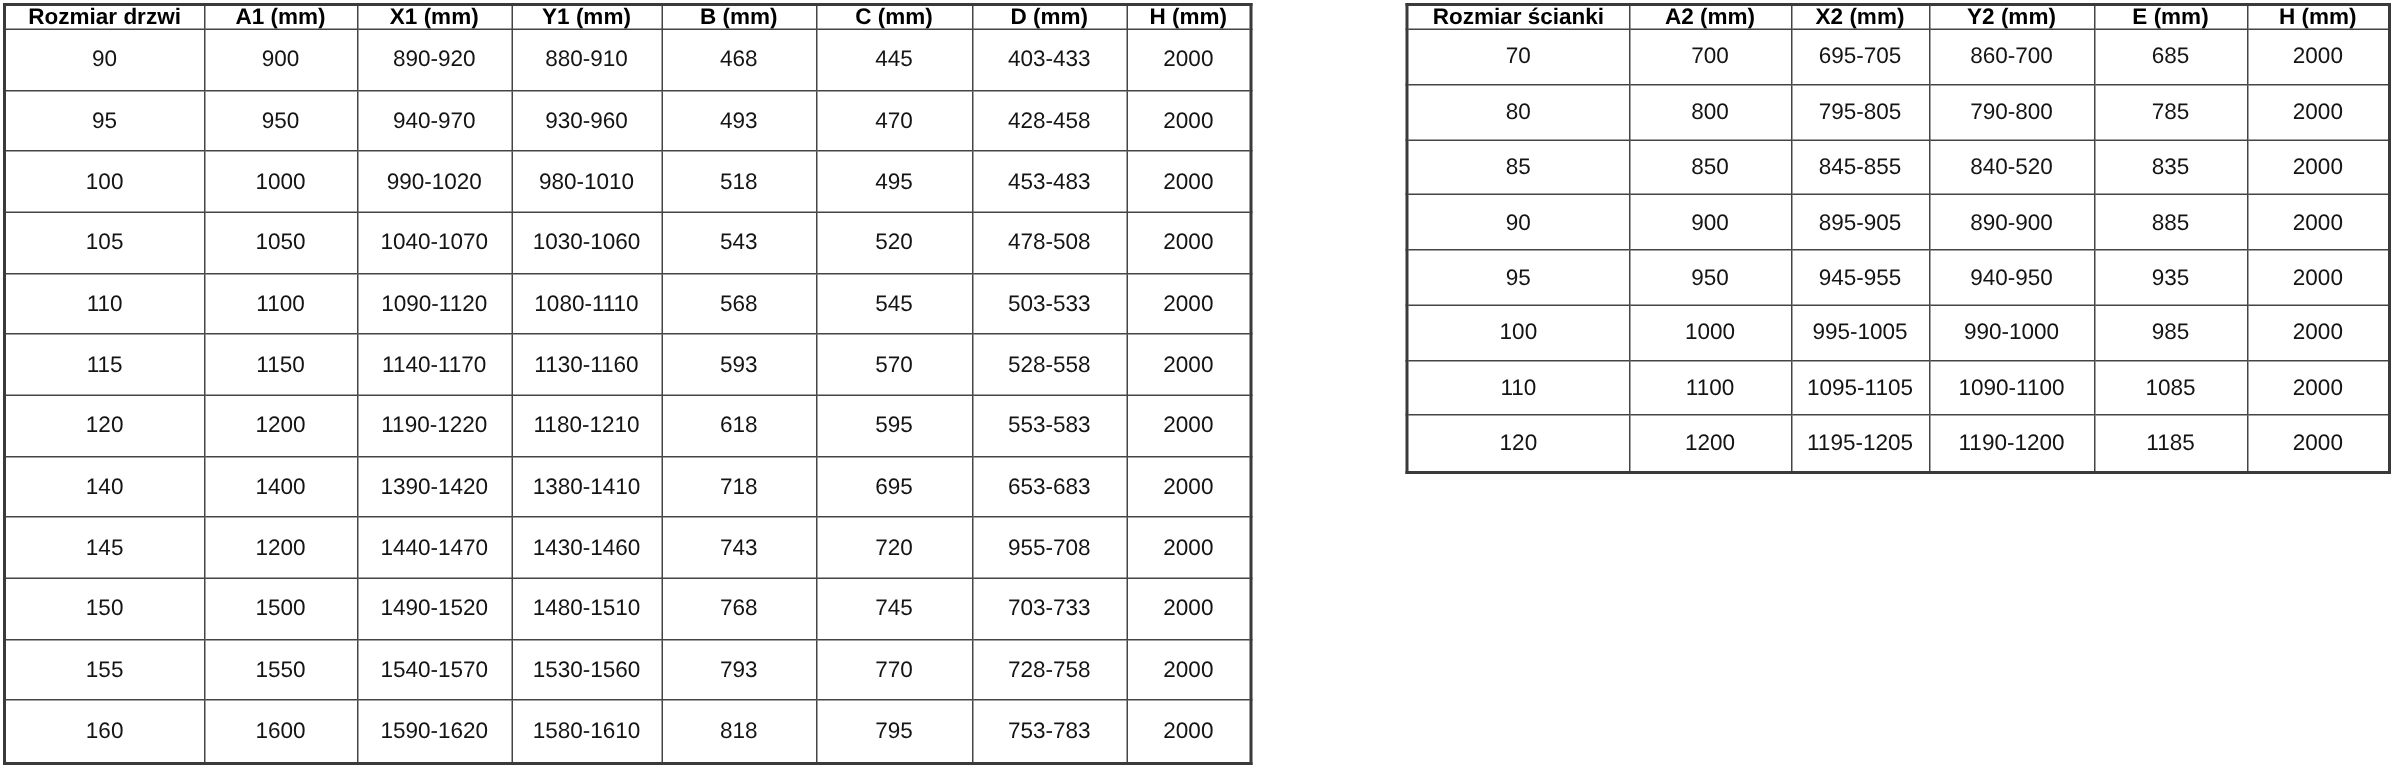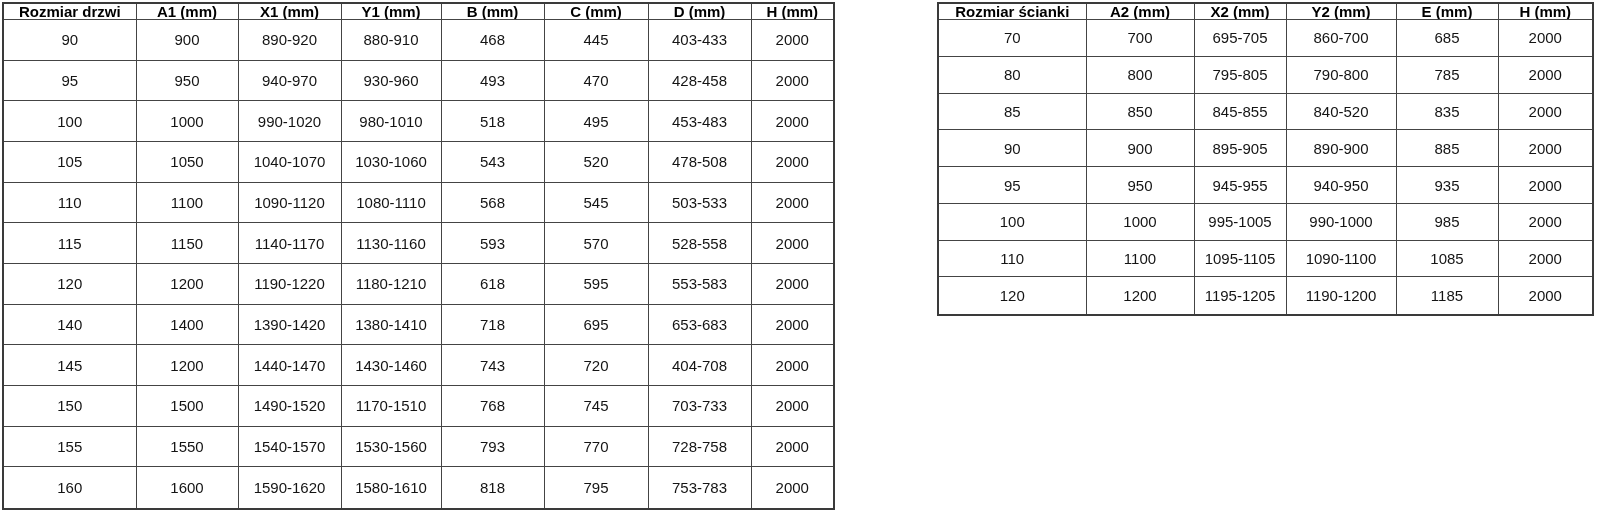--- a/index.html
+++ b/index.html
@@ -157,28 +157,28 @@
           <td>653-683</td>
           <td>2000</td>
         </tr>
         <tr>
           <td>145</td>
           <td>1200</td>
           <td>1440-1470</td>
           <td>1430-1460</td>
           <td>743</td>
           <td>720</td>
-          <td>404-708</td>
+          <td>955-708</td>
           <td>2000</td>
         </tr>
         <tr>
           <td>150</td>
           <td>1500</td>
           <td>1490-1520</td>
-          <td>1170-1510</td>
+          <td>1480-1510</td>
           <td>768</td>
           <td>745</td>
           <td>703-733</td>
           <td>2000</td>
         </tr>
         <tr>
           <td>155</td>
           <td>1550</td>
           <td>1540-1570</td>
           <td>1530-1560</td>

